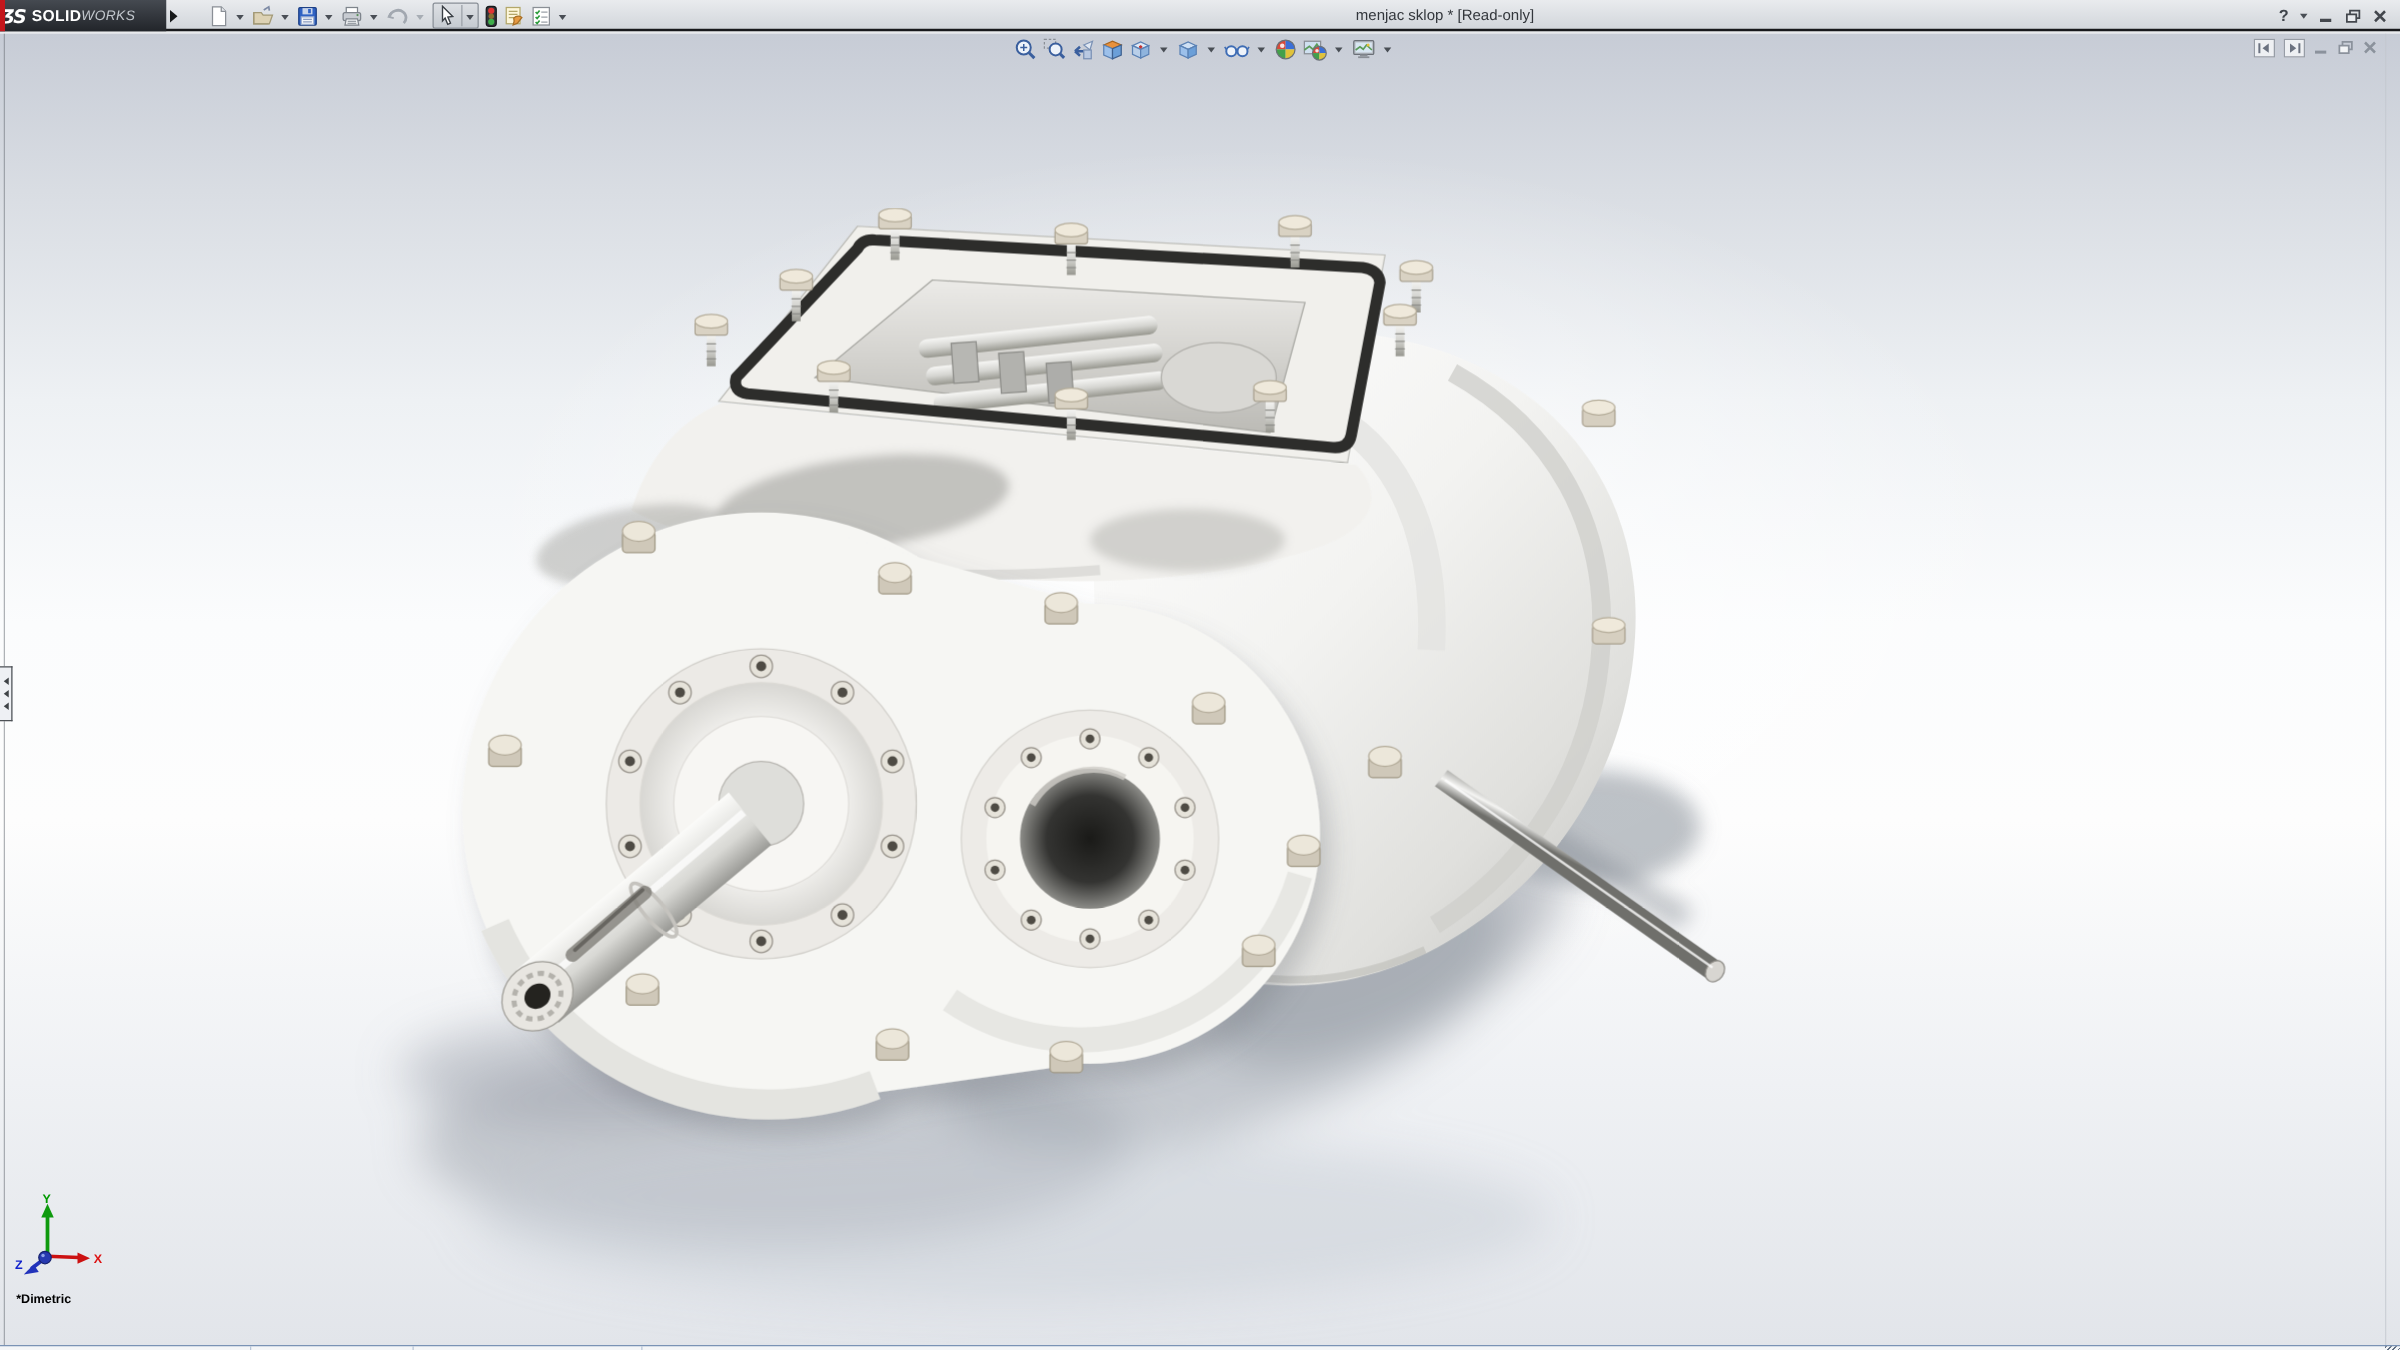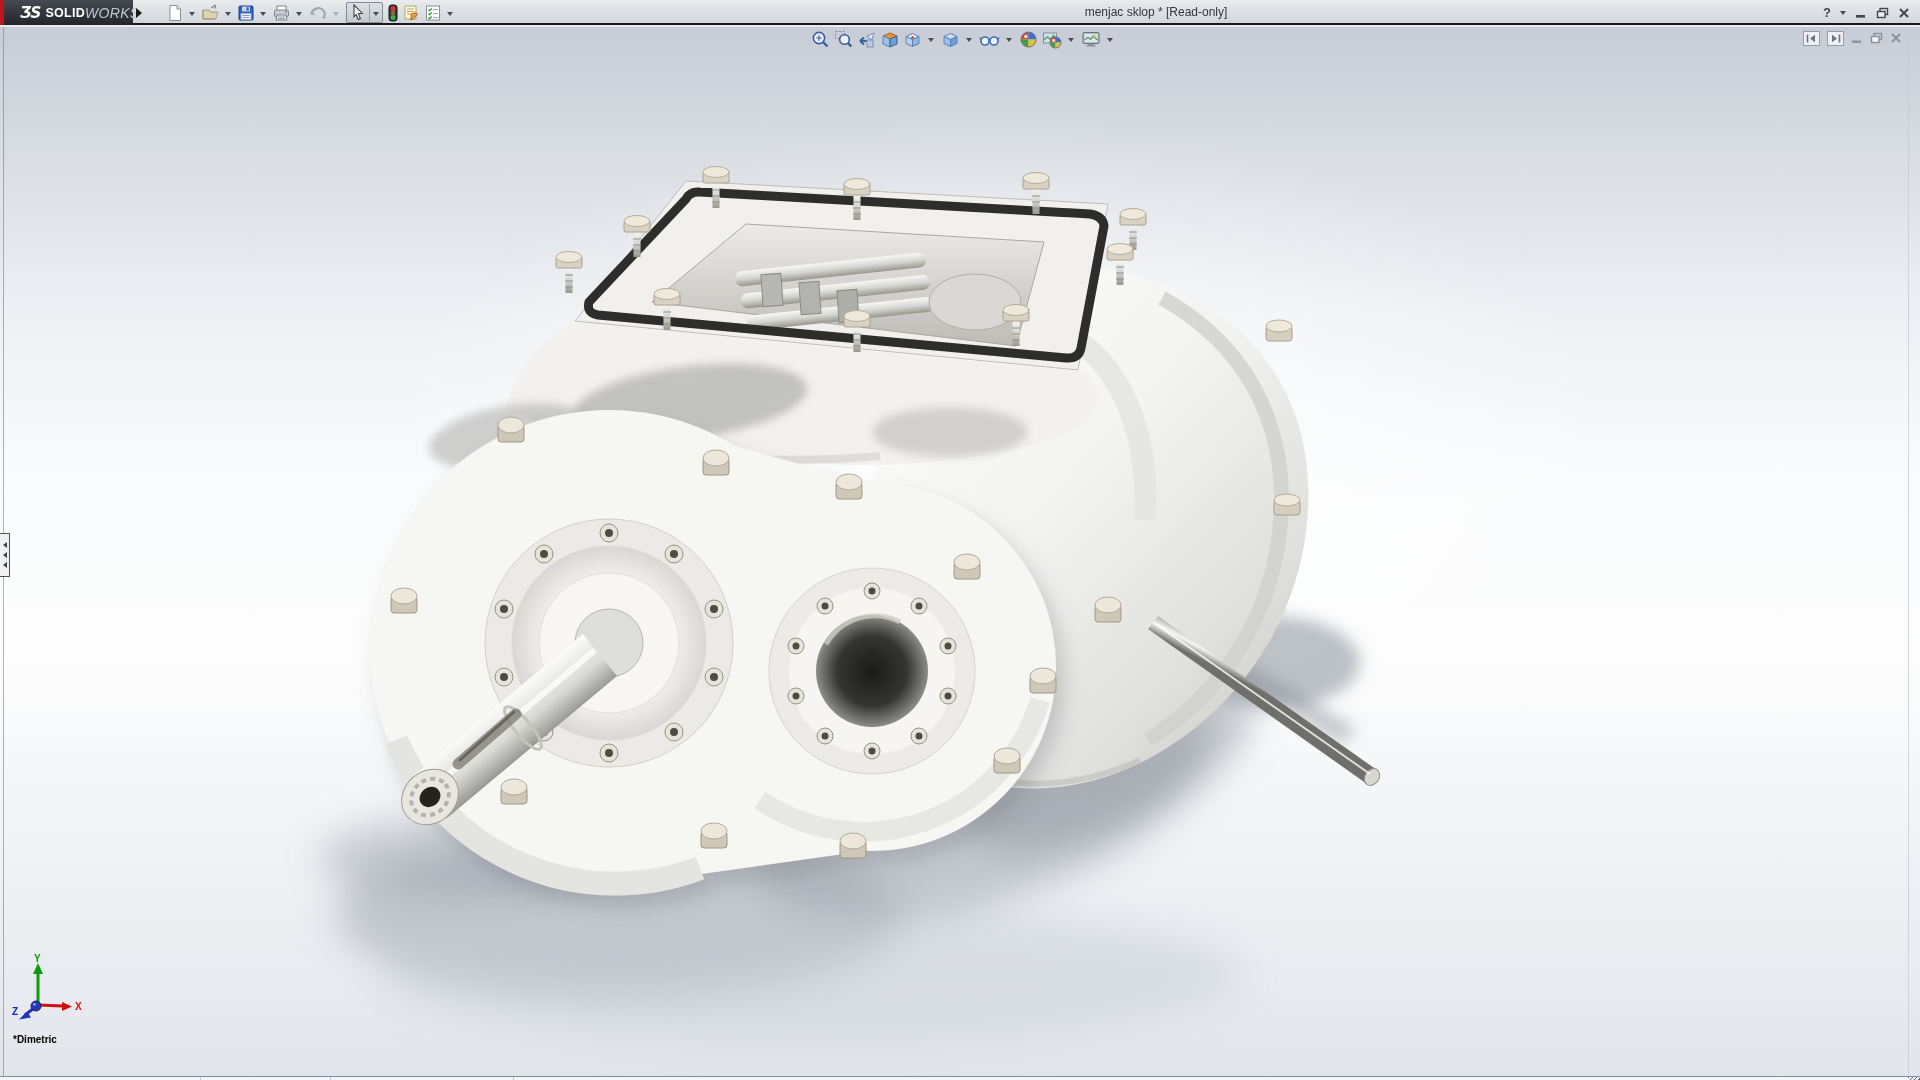--- a/index.html
+++ b/index.html
@@ -3,26 +3,26 @@
 <meta charset="utf-8">
 <style>
   html,body{margin:0;padding:0;width:1920px;height:1080px;overflow:hidden;
     font-family:"Liberation Sans",sans-serif;background:#e8eaed;position:relative}
   *{box-sizing:border-box}
 
   
   .titlebar{position:absolute;top:0;left:0;width:1920px;height:25px;
     background:linear-gradient(#e9ebee,#d2d6db);border-bottom:2px solid #17181b;z-index:30}
   .brand{position:absolute;left:0;top:0;width:133px;height:25px;
-    background:linear-gradient(#454a51,#22252a);display:flex;align-items:center;padding-left:20px}
+    background:linear-gradient(#454a51,#22252a);display:flex;align-items:center;padding-left:0}
   .brand .stripe{position:absolute;left:0;top:0;width:4px;height:25px;background:#c3161c}
   .brand .glyph{font-family:"DejaVu Sans",sans-serif;font-style:italic;font-weight:700;
     font-size:15px;color:#fff;margin-right:5px;letter-spacing:-1px}
   .brand .bold{font-weight:700;font-size:12.5px;color:#fff;letter-spacing:.3px}
-  .brand .light{font-style:italic;font-weight:400;font-size:14px;color:#c2c7cd;letter-spacing:.3px}
+  .brand .light{font-style:italic;font-weight:400;font-size:11px;color:#c2c7cd;letter-spacing:.3px}
   .flyout{position:absolute;left:136px;top:6px;width:10px;height:13px;display:flex;align-items:center;cursor:pointer}
   .flyout i{width:0;height:0;border-top:5px solid transparent;border-bottom:5px solid transparent;border-left:6px solid #16181a}
 
   .main-toolbar{position:absolute;left:165px;top:1px;height:23px;display:flex;align-items:center;gap:1px}
   .tbtn{display:flex;align-items:center;height:22px;padding:1px 1px;border-radius:2px}
   .tbtn svg{display:block}
   .caret{width:0;height:0;border-left:3.5px solid transparent;border-right:3.5px solid transparent;
     border-top:4px solid #494e55;margin:2px 4px 0 3px}
   .caret.dis{border-top-color:#a7adb4}
   .sel-group{display:flex;align-items:center;height:21px;border:1px solid #878d95;border-radius:2px;

